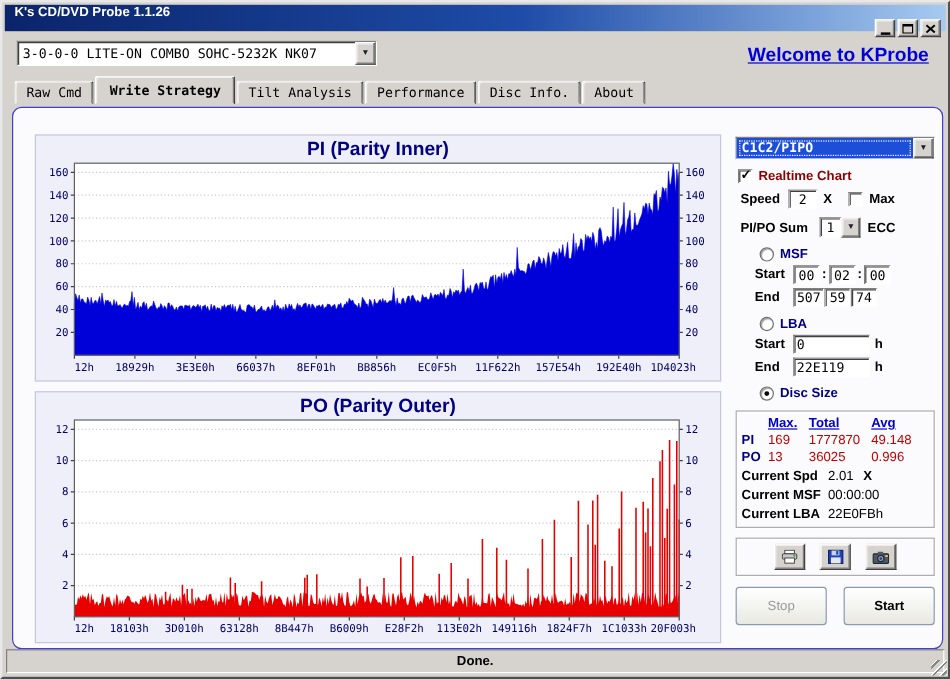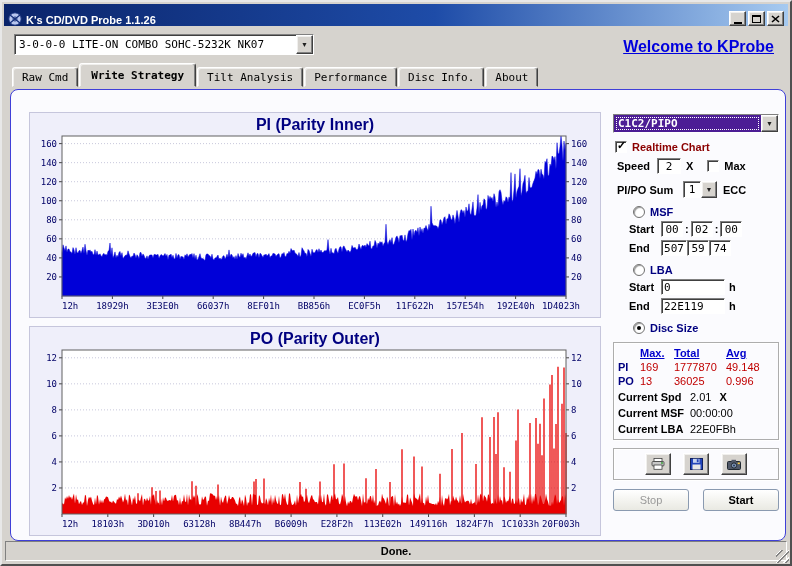--- a/index.html
+++ b/index.html
@@ -6,21 +6,21 @@
   html,body{margin:0;padding:0;background:#555;}
   *{box-sizing:border-box;}
   .window{
     position:relative;width:792px;height:566px;background:#d6d3ce;
     border:2px solid;border-color:#e8e8e8 #505050 #505050 #e8e8e8;
     font-family:"Liberation Sans",sans-serif;font-size:11px;color:#000;overflow:hidden;
   }
   
   .titlebar{position:absolute;left:2px;top:2px;right:2px;height:22px;
     background:linear-gradient(90deg,#0a246a 0%,#1e4ca8 55%,#a6caf0 100%);
-    display:flex;align-items:flex-end;padding:0 4px;}
+    display:flex;align-items:flex-start;padding:0 4px;flex-direction:column;}
   .title-text{color:#fff;font-weight:bold;margin-left:4px;white-space:nowrap;}
   .capbtns{margin-left:auto;display:flex;gap:2px;}
   .cap{width:17px;height:15px;padding:0;background:#d6d3ce;border:1px solid;
     border-color:#fff #404040 #404040 #fff;box-shadow:inset -1px -1px 0 #808080,inset 1px 1px 0 #f0efed;
     display:flex;align-items:center;justify-content:center;cursor:default;}
   .glyph-min{display:block;width:8px;height:2px;background:#000;margin-top:8px;}
   .glyph-max{display:block;width:9px;height:8px;border:1px solid #000;border-top-width:2px;}
   
   .combo{position:absolute;left:12px;top:32px;width:300px;height:21px;display:flex;
     border:1px solid;border-color:#808080 #fff #fff #808080;box-shadow:inset 1px 1px 0 #404040;background:#fff;}
@@ -51,21 +51,21 @@
   .chart-svg{display:block;margin:0 auto;}
   .chart-svg .axis{font-family:"DejaVu Sans Mono",monospace;font-size:9px;fill:#000066;}
   
   .side{position:absolute;left:600px;top:0;width:170px;height:452px;padding-top:24px;}
   .sr{display:flex;align-items:center;}
   .lbl{font-weight:bold;white-space:nowrap;}
   .navy{color:#000080;}
   .red{color:#8b0000;}
   .mode-combo{height:19px;display:flex;margin:0 2px;border:1px solid;
     border-color:#808080 #fff #fff #808080;box-shadow:inset 1px 1px 0 #404040;}
-  .mode-text{flex:1;background:#4c1d95;color:#fff;font-family:"DejaVu Sans Mono",monospace;
+  .mode-text{flex:1;background:#1d4ed8;color:#fff;font-family:"DejaVu Sans Mono",monospace;
     font-weight:bold;line-height:17px;padding:0 4px;outline:1px dotted #fff;outline-offset:-3px;}
   .field{height:16px;background:#fff;border:1px solid;border-color:#808080 #fff #fff #808080;
     box-shadow:inset 1px 1px 0 #404040;font-family:"DejaVu Sans Mono",monospace;font-size:11px;padding:0 2px;}
   .field.c{text-align:center;}
   .cb{width:12px;height:12px;background:#fff;border:1px solid;border-color:#808080 #fff #fff #808080;
     box-shadow:inset 1px 1px 0 #404040;margin-right:5px;position:relative;flex:none;}
   .cb.checked::after{content:"✓";position:absolute;left:1px;top:-3px;font-size:11px;font-weight:bold;}
   .radio{width:12px;height:12px;border-radius:50%;background:#fff;border:1px solid #707070;
     box-shadow:inset 1px 1px 1px #9a9a9a;margin-right:5px;position:relative;flex:none;}
   .radio.sel::after{content:"";position:absolute;left:3px;top:3px;width:4px;height:4px;border-radius:50%;background:#000;}
@@ -94,21 +94,21 @@
   .cur-val{white-space:nowrap;}
   .pbar{margin-top:4px;height:14px;background:#fff;border:1px solid;border-color:#808080 #fff #fff #808080;
     box-shadow:inset 1px 1px 0 #404040;position:relative;overflow:hidden;}
   .pfill{height:100%;background:linear-gradient(180deg,#5f82d8 0%,#b9cdf6 40%,#9cb8f0 60%,#3a5fc4 100%);}
   .ptext{position:absolute;left:0;top:0;width:100%;text-align:center;font-size:10px;font-weight:bold;line-height:12px;}
   .icons-box{height:32px;display:flex;align-items:center;justify-content:center;gap:12px;}
   .tool-btn{width:26px;height:22px;padding:0;background:#d6d3ce;border:1px solid;
     border-color:#fff #404040 #404040 #fff;box-shadow:inset -1px -1px 0 #808080,inset 1px 1px 0 #f0efed;
     display:flex;align-items:center;justify-content:center;}
   .actions{margin-top:9px;padding:0 2px;display:flex;justify-content:space-between;}
-  .act-btn{width:76px;height:22px;border:1px solid #8a9ab0;border-radius:3px;
+  .act-btn{width:76px;height:32px;border:1px solid #8a9ab0;border-radius:3px;
     background:linear-gradient(#ffffff,#e9e9e2);font-family:"Liberation Sans",sans-serif;font-size:11px;}
   .act-btn.stop{color:#9a9a9a;}
   .act-btn.start{font-weight:bold;color:#000;}
   
   .statusbar{position:absolute;left:3px;right:3px;bottom:3px;height:20px;background:#d6d3ce;
     border:1px solid;border-color:#808080 #fff #fff #808080;display:flex;align-items:center;
     padding:0 6px;font-weight:bold;justify-content:center;}
   .grip{position:absolute;right:1px;bottom:1px;width:13px;height:13px;
     background:repeating-linear-gradient(135deg,transparent 0 3px,#fff 3px 4px,#848484 4px 5.5px);}
 </style>

